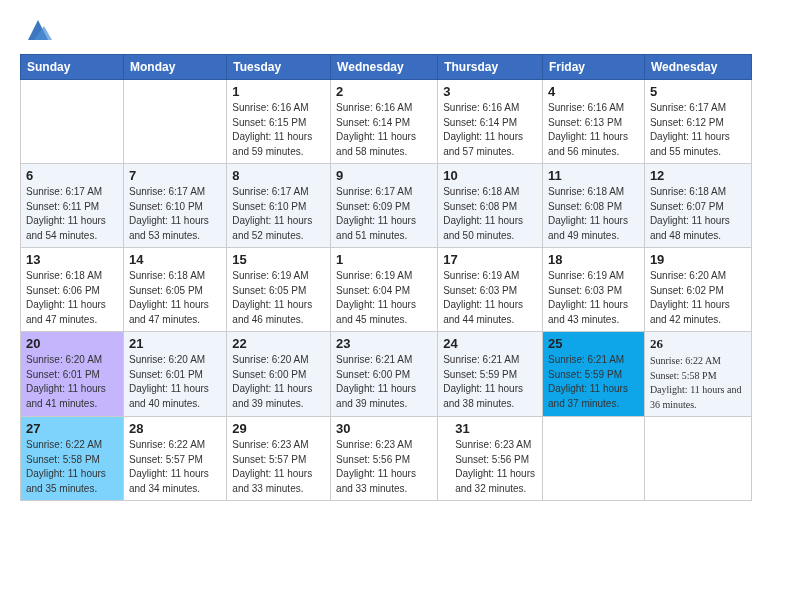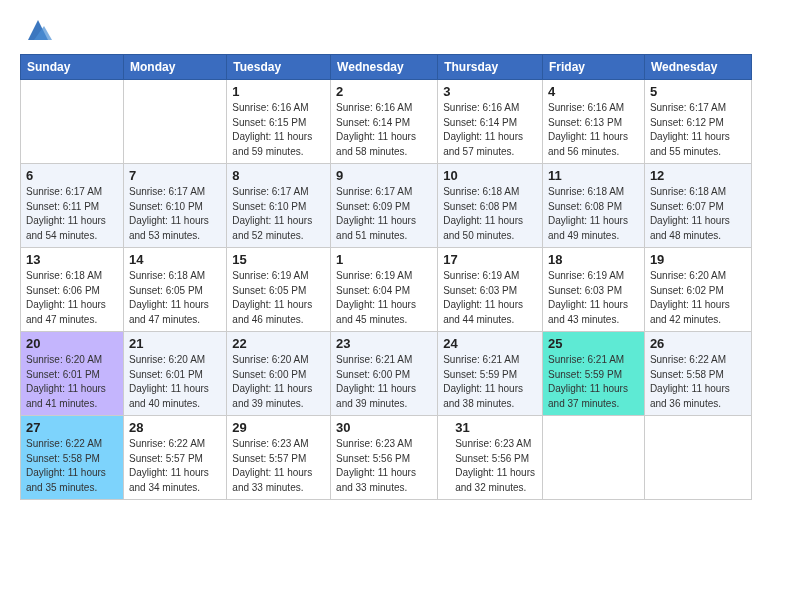--- a/index.html
+++ b/index.html
@@ -282,27 +282,27 @@
             <div class="day-info" style="white-space: pre-line;">Sunrise: 6:21 AM
 Sunset: 6:00 PM
 Daylight: 11 hours and 39 minutes.</div>
           </td>
           <td style="background-color: rgb(240, 244, 251);">
             <span class="day-number">24</span>
             <div class="day-info" style="white-space: pre-line;">Sunrise: 6:21 AM
 Sunset: 5:59 PM
 Daylight: 11 hours and 38 minutes.</div>
           </td>
-          <td style="background-color: #5eead4; margin-left: 25px;">
+          <td style="background-color: #0ea5e9; margin-left: 25px;">
             <span class="day-number">25</span>
             <div class="day-info" style="white-space: pre-line;">Sunrise: 6:21 AM
 Sunset: 5:59 PM
 Daylight: 11 hours and 37 minutes.</div>
           </td>
-          <td style="background-color: rgb(240, 244, 251);">
+          <td style="background-color: rgb(240, 244, 251); font-family: Liberation Serif, serif;">
             <span class="day-number">26</span>
             <div class="day-info" style="white-space: pre-line;">Sunrise: 6:22 AM
 Sunset: 5:58 PM
 Daylight: 11 hours and 36 minutes.</div>
           </td>
         </tr>
         <tr>
           <td style="background-color: #7dd3fc;">
             <span class="day-number">27</span>
             <div class="day-info" style="white-space: pre-line;">Sunrise: 6:22 AM

